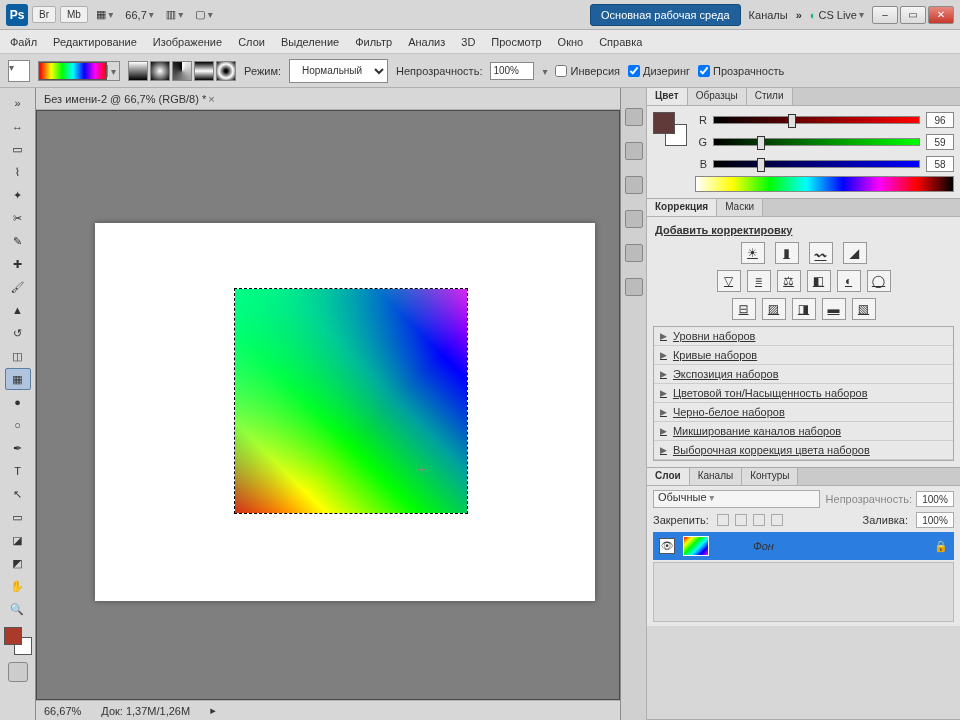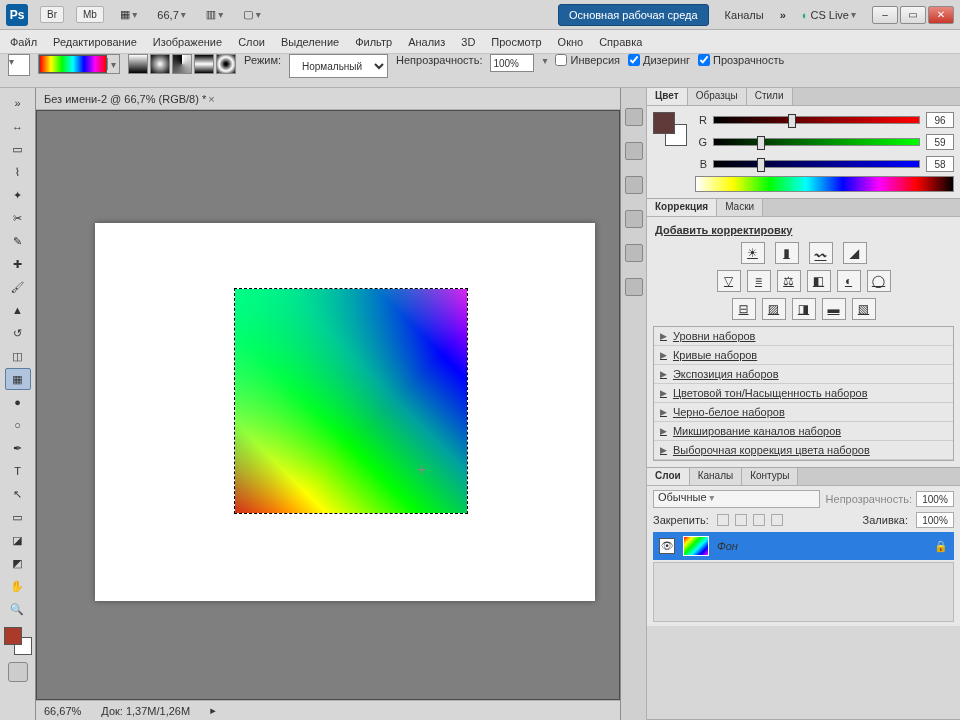--- a/index.html
+++ b/index.html
@@ -1,35 +1,35 @@
 <!DOCTYPE html>
 <html><head>
 <meta charset="utf-8">
 <style>
 * { margin: 0; padding: 0; box-sizing: border-box; font-family: Tahoma, Arial, sans-serif; font-size: 11px; color: #333; }
 body { background: #535353; width: 960px; height: 720px; overflow: hidden; }
 .app { width: 960px; height: 720px; background: #e8e8e8; display: flex; flex-direction: column; }
 
 
-.top-toolbar { background: #d7d7d7; height: 30px; display: flex; align-items: center; padding: 0 6px; border-bottom: 1px solid #b0b0b0; gap: 12px; }
+.top-toolbar { background: #d7d7d7; height: 30px; display: flex; align-items: center; padding: 0 6px; border-bottom: 1px solid #b0b0b0; gap: 4px; }
 .ps-icon { width: 22px; height: 22px; background: #0b5ea0; color: white; font-weight: bold; text-align: center; line-height: 22px; border-radius: 3px; font-size: 12px;}
 .tb-chip { background: #f0f0f0; border: 1px solid #b0b0b0; border-radius: 2px; padding: 2px 6px; font-size: 10px; }
 .tb-dd { display: flex; align-items: center; gap: 2px; padding: 2px 4px; }
 .arrow-down::after { content: "▾"; color: #666; font-size: 10px; }
 .workspace-chip { background: #1f5f9a; color: #fff; padding: 4px 10px; border-radius: 3px; font-size: 11px; border: 1px solid #134a7a;}
 .wnd-controls { display: flex; gap: 2px; margin-left: auto; }
 .wnd-btn { width: 26px; height: 18px; border: 1px solid #8c8c8c; background: linear-gradient(#f5f5f5,#dcdcdc); text-align: center; line-height: 16px; font-size: 10px; border-radius: 2px;}
 .wnd-close { background: linear-gradient(#e88a7e,#c8382b); color: #fff; }
 
 
 .menu-bar { background: #e8e8e8; height: 24px; display: flex; align-items: center; padding: 0 10px; gap: 16px; border-bottom: 1px solid #c4c4c4; }
 .menu-bar span { cursor: default; }
 
 
-.options-bar { background: #d7d7d7; height: 34px; display: flex; align-items: flex-start; padding: 0 8px; gap: 8px; border-bottom: 1px solid #b0b0b0; }
+.options-bar { background: #d7d7d7; height: 34px; display: flex; align-items: center; padding: 0 8px; gap: 8px; border-bottom: 1px solid #b0b0b0; }
 .opt-swatch { width: 22px; height: 22px; border: 1px solid #888; background: #fff; }
 .grad-preview { width: 68px; height: 18px; border: 1px solid #555; background: linear-gradient(90deg,#ff0000,#ffff00,#00ff00,#00ffff,#0000ff,#ff00ff,#ff0000); }
 .grad-type { display: flex; gap: 2px; }
 .gt { width: 20px; height: 20px; border: 1px solid #888; background: #bbb; }
 .opt-input { width: 44px; height: 18px; border: 1px solid #888; background: #fff; font-size: 10px; padding: 0 2px; }
 .opt-check { display: flex; align-items: center; gap: 3px; font-size: 11px; }
 .opt-check input { width: 12px; height: 12px; }
 .opt-select { border: 1px solid #888; background: #fff; height: 24px; font-size: 10px; padding: 0 8px; }
 
 
@@ -369,21 +369,21 @@
                 <span></span>
                 <span></span>
               </div>
               <div style="flex:1"></div>
               <span>Заливка:</span>
               <input class="v" style="width: 38px; height: 16px; border: 1px solid rgb(170, 170, 170); background: rgb(255, 255, 255); font-size: 10px; text-align: center;" value="100%">
             </div>
             <div class="layer-item">
               <div class="eye">👁</div>
               <div class="thumb2"></div>
-              <span style="font-style:italic;">Фон</span>
+              <span style="font-style:italic;margin-left:36px;">Фон</span>
               <span class="lock-ic">🔒</span>
             </div>
             <div class="lay-filler"></div>
           </div>
         </div>
       </div>
     </div>
   </div>
 </div>
 

